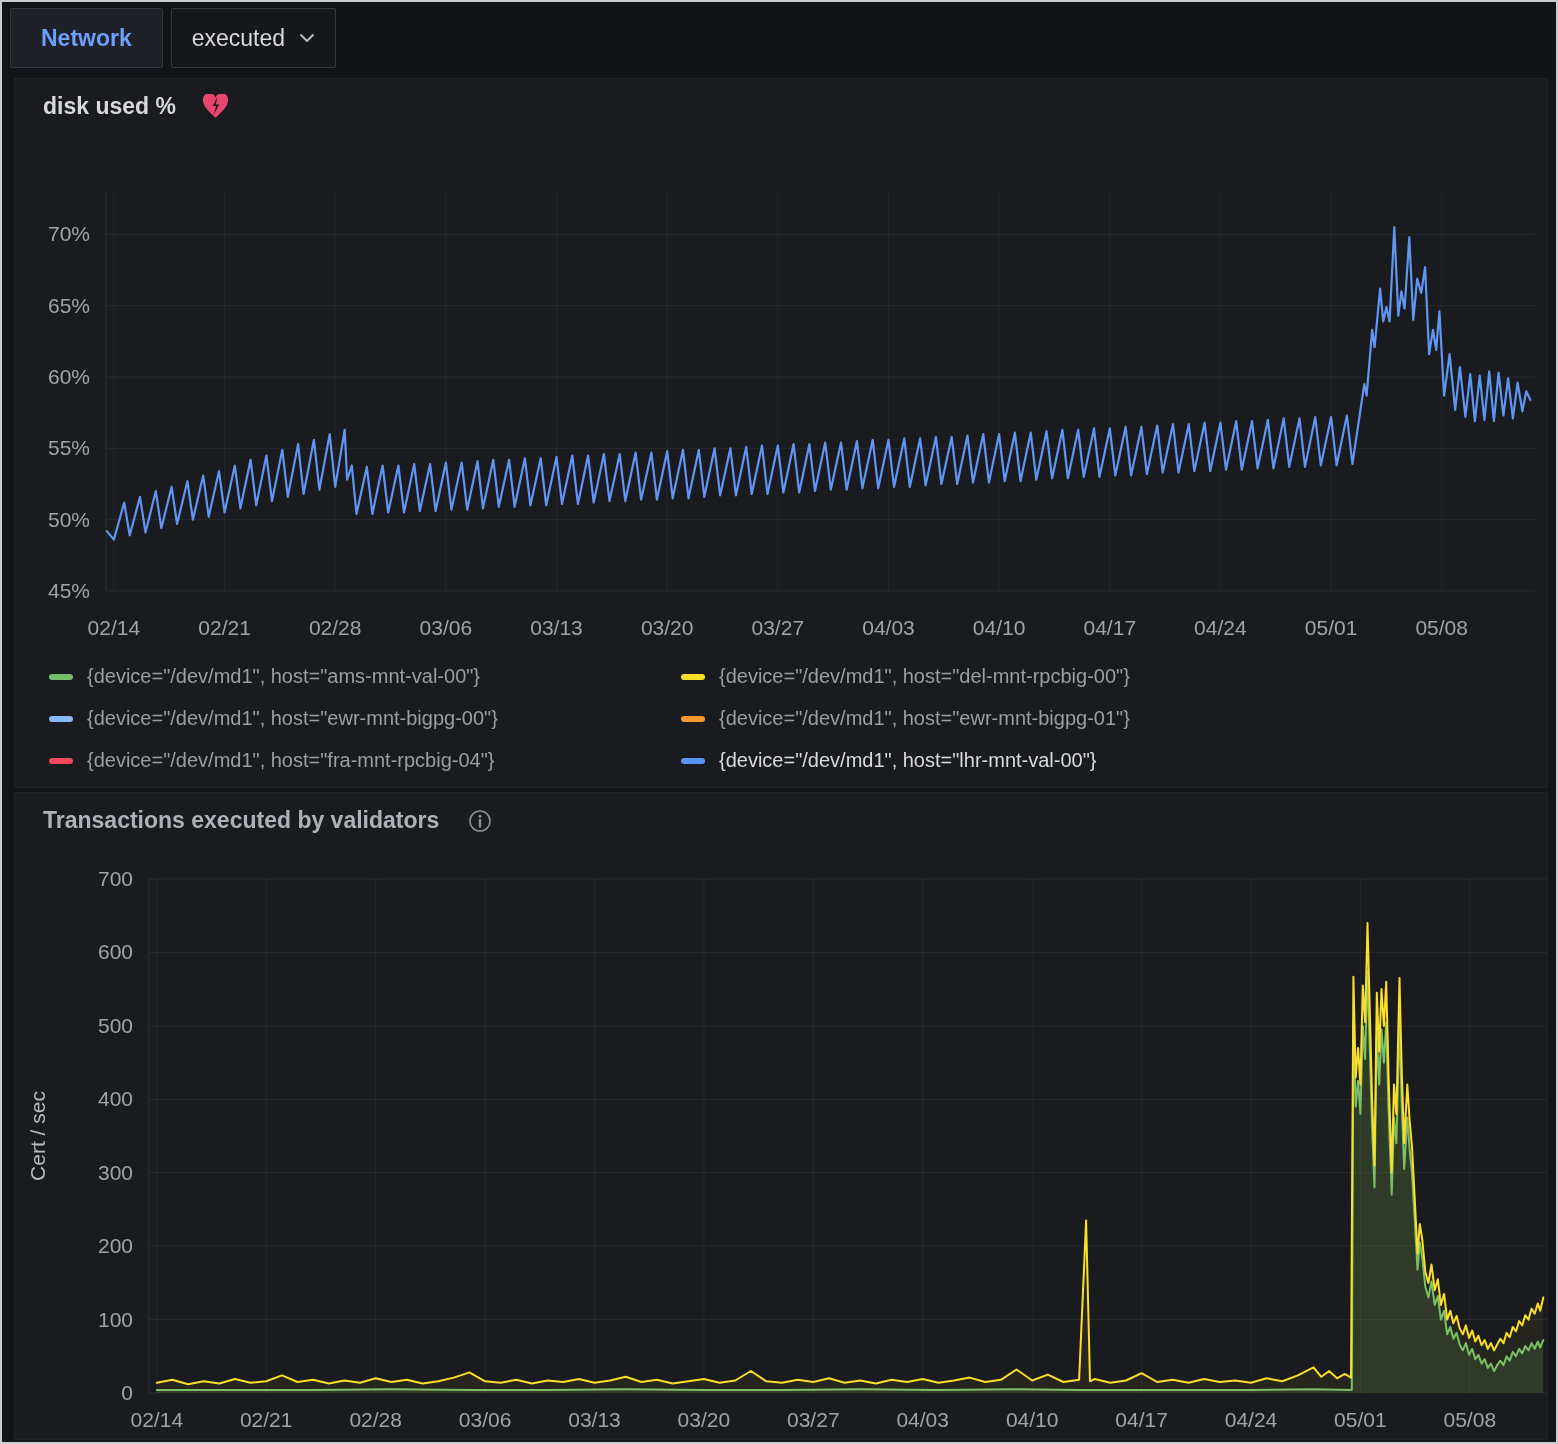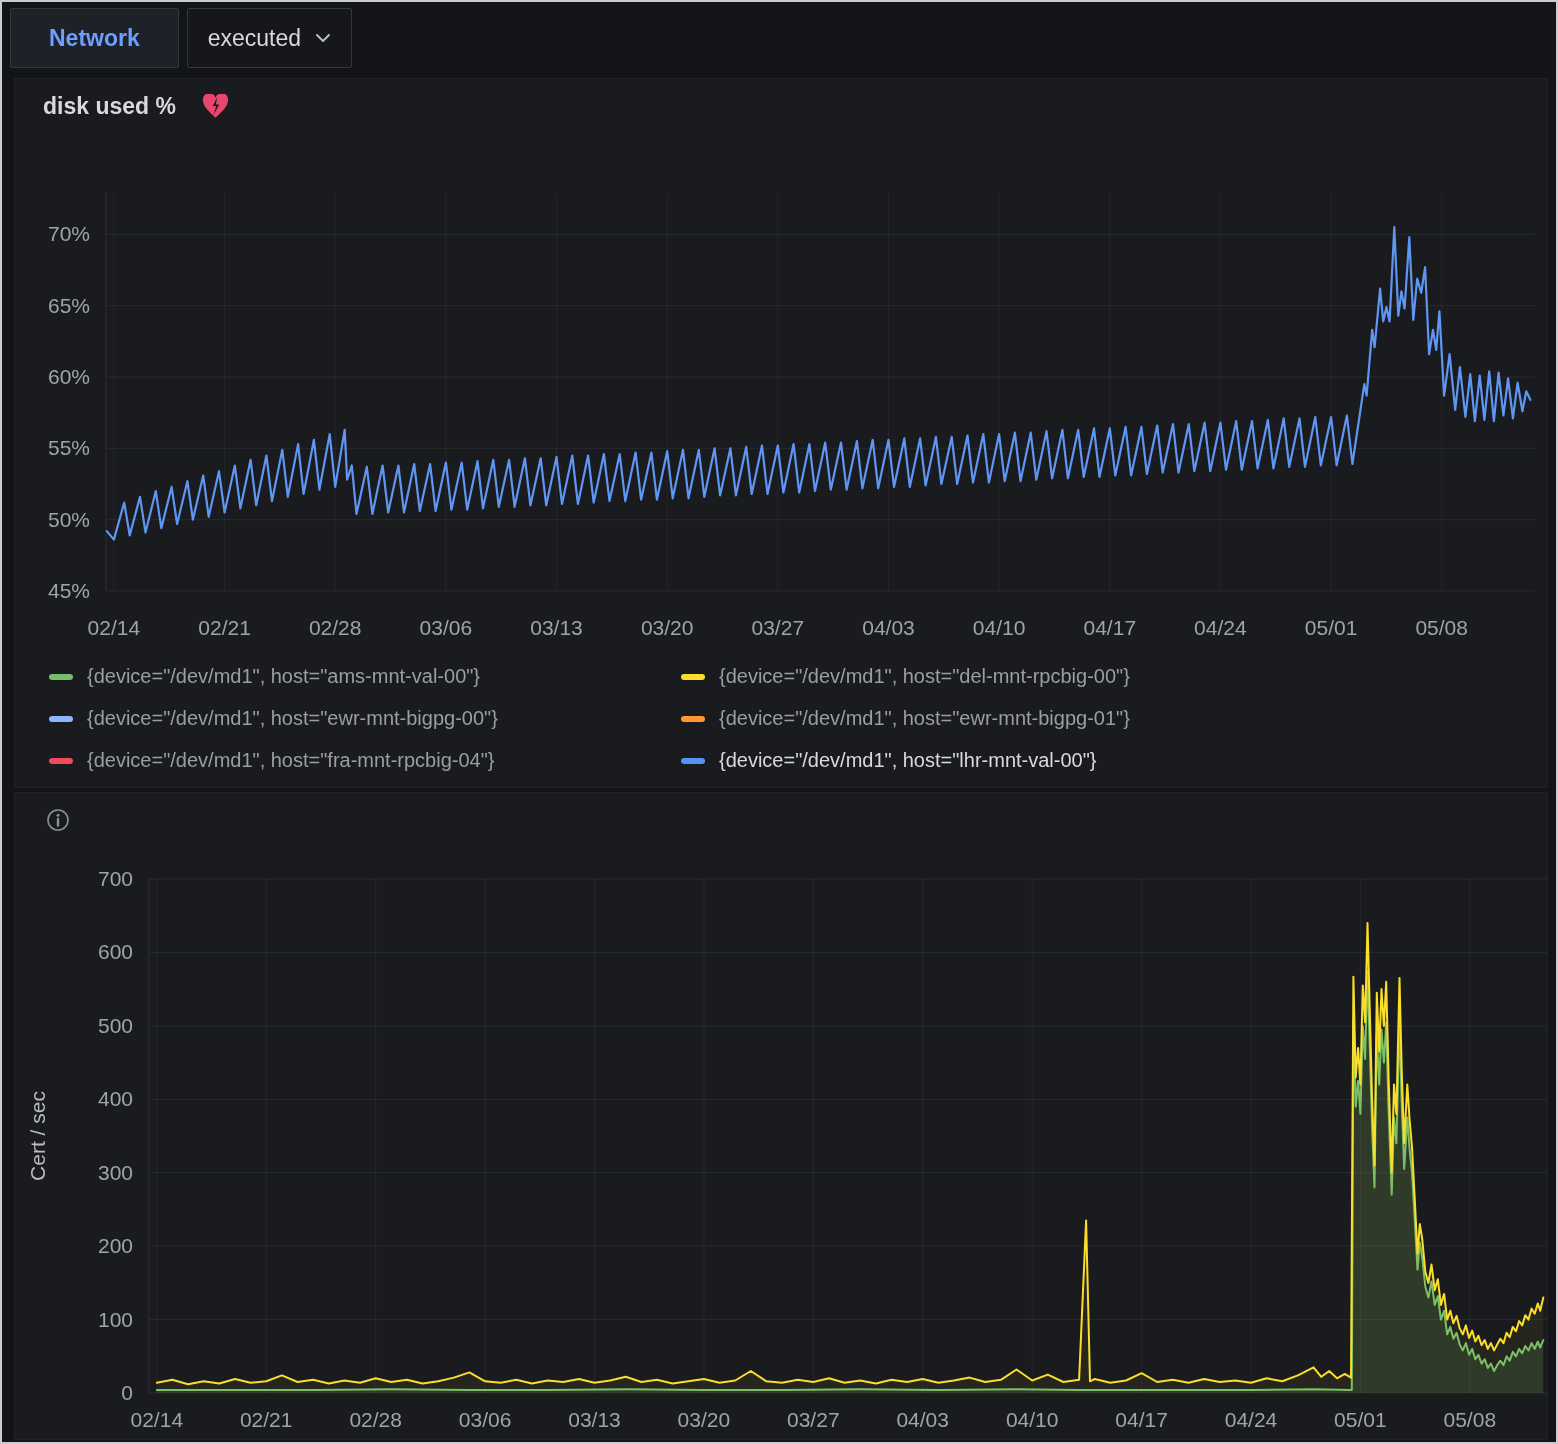--- a/index.html
+++ b/index.html
@@ -1,21 +1,21 @@
 <!DOCTYPE html>
 <html><head>
 <meta charset="utf-8">
 <style>
   html,body{margin:0;padding:0;background:#0c0d0f;}
   .screen{position:relative;width:1558px;height:1444px;background:#131417;
     border:2px solid #c9cbce;box-sizing:border-box;overflow:hidden;
     font-family:"Liberation Sans", sans-serif;}
   
   .topbar{position:absolute;top:6px;left:8px;display:flex;gap:8px;}
-  .var-label{height:58px;display:flex;align-items:center;padding:0 38px;
+  .var-label{height:58px;display:flex;align-items:center;padding:0 30px;
     background:#1e2127;border:1px solid #33363c;border-radius:2px;
     color:#6e9fff;font-size:23px;font-weight:600;}
   .var-value{height:58px;display:flex;align-items:center;gap:14px;padding:0 20px;
     background:#15171a;border:1px solid #33363c;border-radius:2px;
     color:#d8d9da;font-size:23px;font-weight:500;cursor:pointer;}
   
   .panel{position:absolute;left:12px;width:1534px;background:#191b1f;
     border:1px solid #202227;box-sizing:border-box;}
   #panel-disk{top:76px;height:710px;}
   #panel-tx{top:790px;height:648px;}
@@ -127,20 +127,21 @@
       </div>
       <div class="legend-item hl">
         <span class="legend-swatch" style="background: rgb(87, 148, 242);"></span>
         <span class="legend-label">{device="/dev/md1", host="lhr-mnt-val-00"}</span>
       </div>
     </div>
   </div>
 
   <div class="panel" id="panel-tx">
     <div class="panel-title-row">
+      <span class="panel-title">Transactions executed by validators</span>
       <span class="info-icon">
         <svg width="26" height="26" viewBox="0 0 26 26">
           <circle cx="13" cy="13" r="10" fill="none" stroke="#8b8e95" stroke-width="1.6"></circle>
           <circle cx="13" cy="8.3" r="1.5" fill="#8b8e95"></circle>
           <line x1="13" y1="12" x2="13" y2="18.5" stroke="#8b8e95" stroke-width="2.4" stroke-linecap="round"></line>
         </svg>
       </span>
     </div>
     <svg class="chart-svg" id="chart-tx" width="1532" height="588">
         <line x1="141.8" x2="141.8" y1="26" y2="540" stroke="rgba(215,225,245,0.06)"></line>

